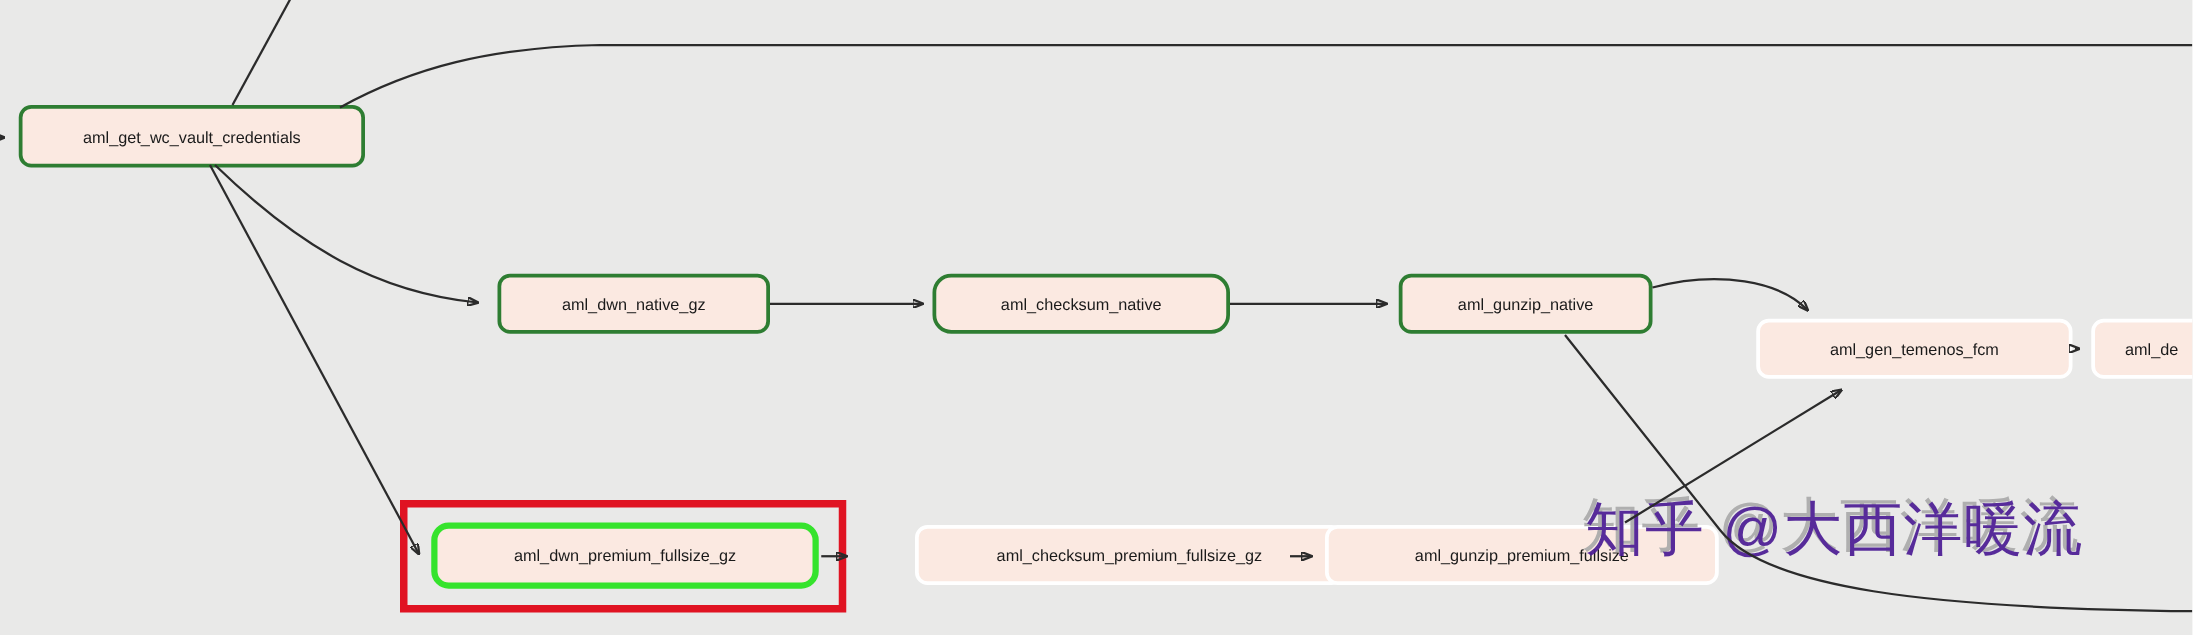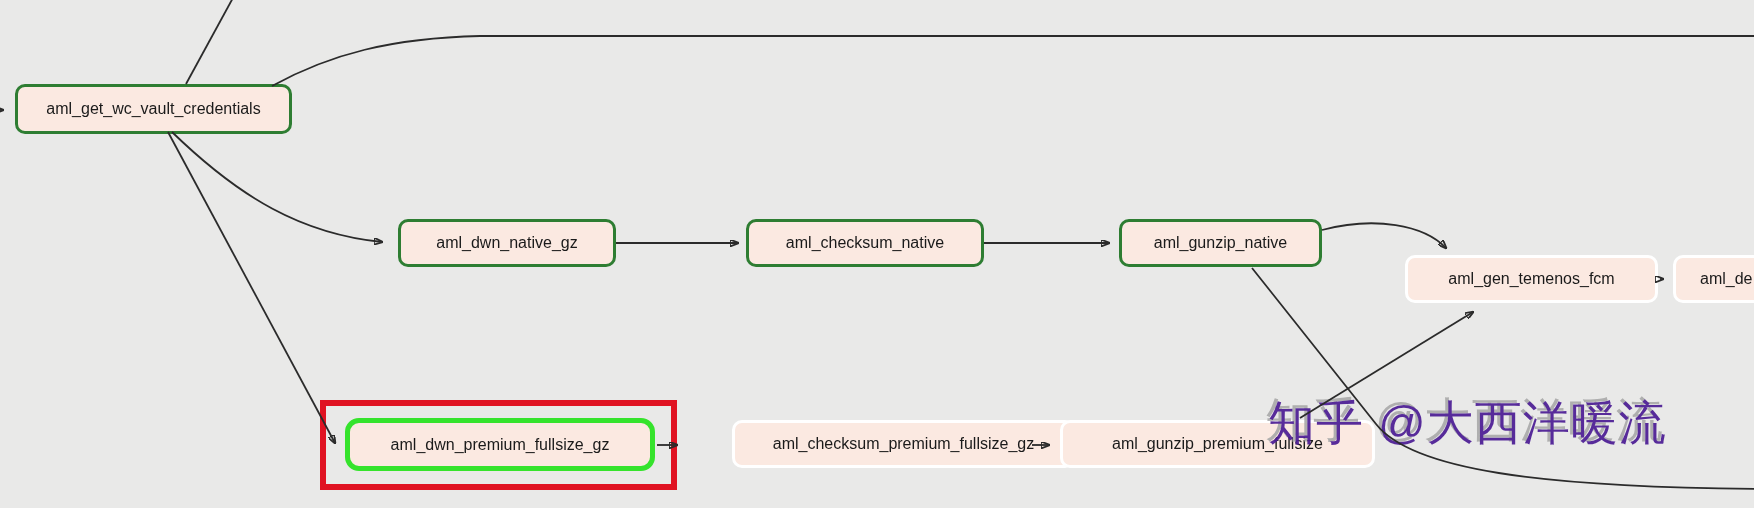--- a/index.html
+++ b/index.html
@@ -19,21 +19,21 @@
     stroke:var(--edge,#2b2b2b);
     stroke-width:1.8;
   }
   .node{
     position:absolute;
     z-index:10;
     display:flex;align-items:center;justify-content:center;
     background:var(--node-fill,#fbe9e1);
     border-radius:10px;
     box-sizing:border-box;
-    font-size:16px;
+    font-size:13px;
     color:var(--label-text,#1a1a1a);
     white-space:nowrap;
     cursor:pointer;
   }
   .node.success{border:3.5px solid var(--success-border,#2e7d32);}
   .node.default{border:3.5px solid var(--plain-border,#ffffff);}
   .node.selected{
     border:5px solid var(--selected-border,#35e32c);
     border-radius:14px;
     text-align:center;
@@ -86,21 +86,21 @@
   <div class="highlight-box" style="left:320px;top:400px;width:357px;height:90px;"></div>
 
   <div class="node success" style="left:15px;top:84px;width:277px;height:50px;">
     <span>aml_get_wc_vault_credentials</span>
   </div>
 
   <div class="node success" style="left:398px;top:219px;width:218px;height:48px;justify-content:center;">
     <span>aml_dwn_native_gz</span>
   </div>
 
-  <div class="node success" style="left:746px;top:219px;width:238px;height:48px;">
+  <div class="node success" style="left:746px;top:219px;width:238px;height:48px;border-radius:15px;">
     <span>aml_checksum_native</span>
   </div>
 
   <div class="node success" style="left:1119px;top:219px;width:203px;height:48px;">
     <span>aml_gunzip_native</span>
   </div>
 
   <div class="node default" style="left:1405px;top:255px;width:253px;height:48px;">
     <span>aml_gen_temenos_fcm</span>
   </div>

